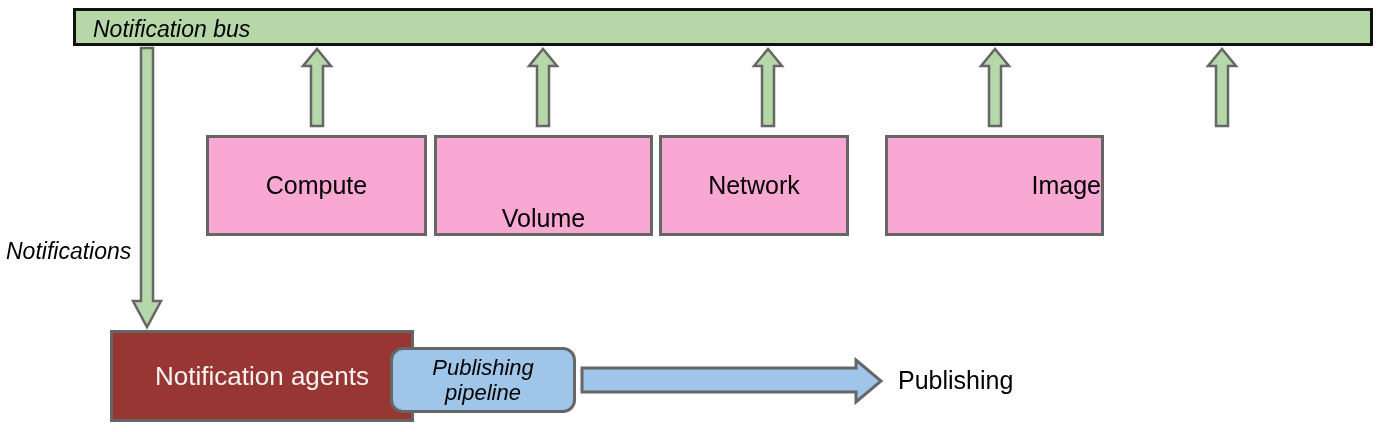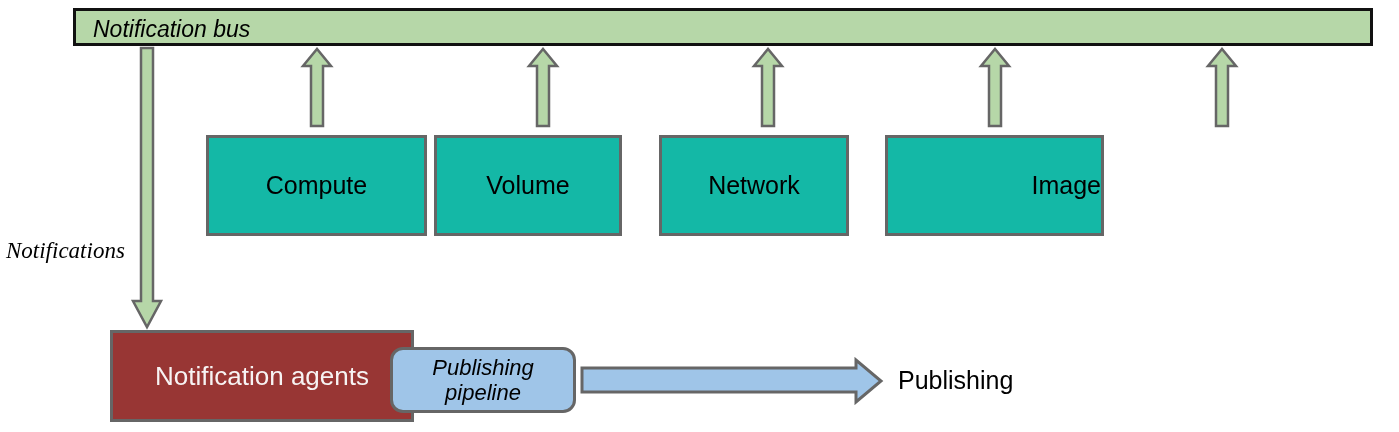--- a/index.html
+++ b/index.html
@@ -23,48 +23,47 @@
   }
   .bus-label {
     font-style: italic;
     font-size: 23px;
     color: #000000;
   }
 
   
   .service-box {
     top: 135px; height: 101px;
-    background: #14b8a6;
+    background: #f9a8d4;
     border: 3px solid #666666;
     display: flex; align-items: center; justify-content: center;
     font-size: 25px; color: #000000;
   }
   .svc-0 { left: 206px;  width: 221px; }
-  .svc-1 { left: 434px;  width: 188px; }
+  .svc-1 { left: 434px;  width: 219px; align-items: flex-end; }
   .svc-2 { left: 659px;  width: 190px; }
   .svc-3 { left: 885px;  width: 219px; justify-content: flex-end; }
   .svc-4 { left: 1111px; width: 221px; }
 
   
   .up-arrow { top: 47px; width: 34px; height: 81px; }
   .ua-0 { left: 300px; }
   .ua-1 { left: 526px; }
   .ua-2 { left: 751px; }
   .ua-3 { left: 978px; }
   .ua-4 { left: 1205px; }
   .down-arrow { left: 130px; top: 46px; width: 34px; height: 284px; }
   .right-arrow { left: 579px; top: 357px; width: 306px; height: 48px; }
 
   
   .notifications-label {
     left: 6px; top: 238px; width: 132px;
     font-style: italic;
     font-size: 23px;
     color: #000000;
-    font-family: Liberation Serif, serif;
   }
 
   
   .agents-box {
     left: 110px; top: 330px; width: 304px; height: 92px;
     background: #983634;
     border: 3px solid #666666;
     display: flex; align-items: center; justify-content: center;
     font-size: 26px; color: #f7f3f3;
     z-index: 1;

